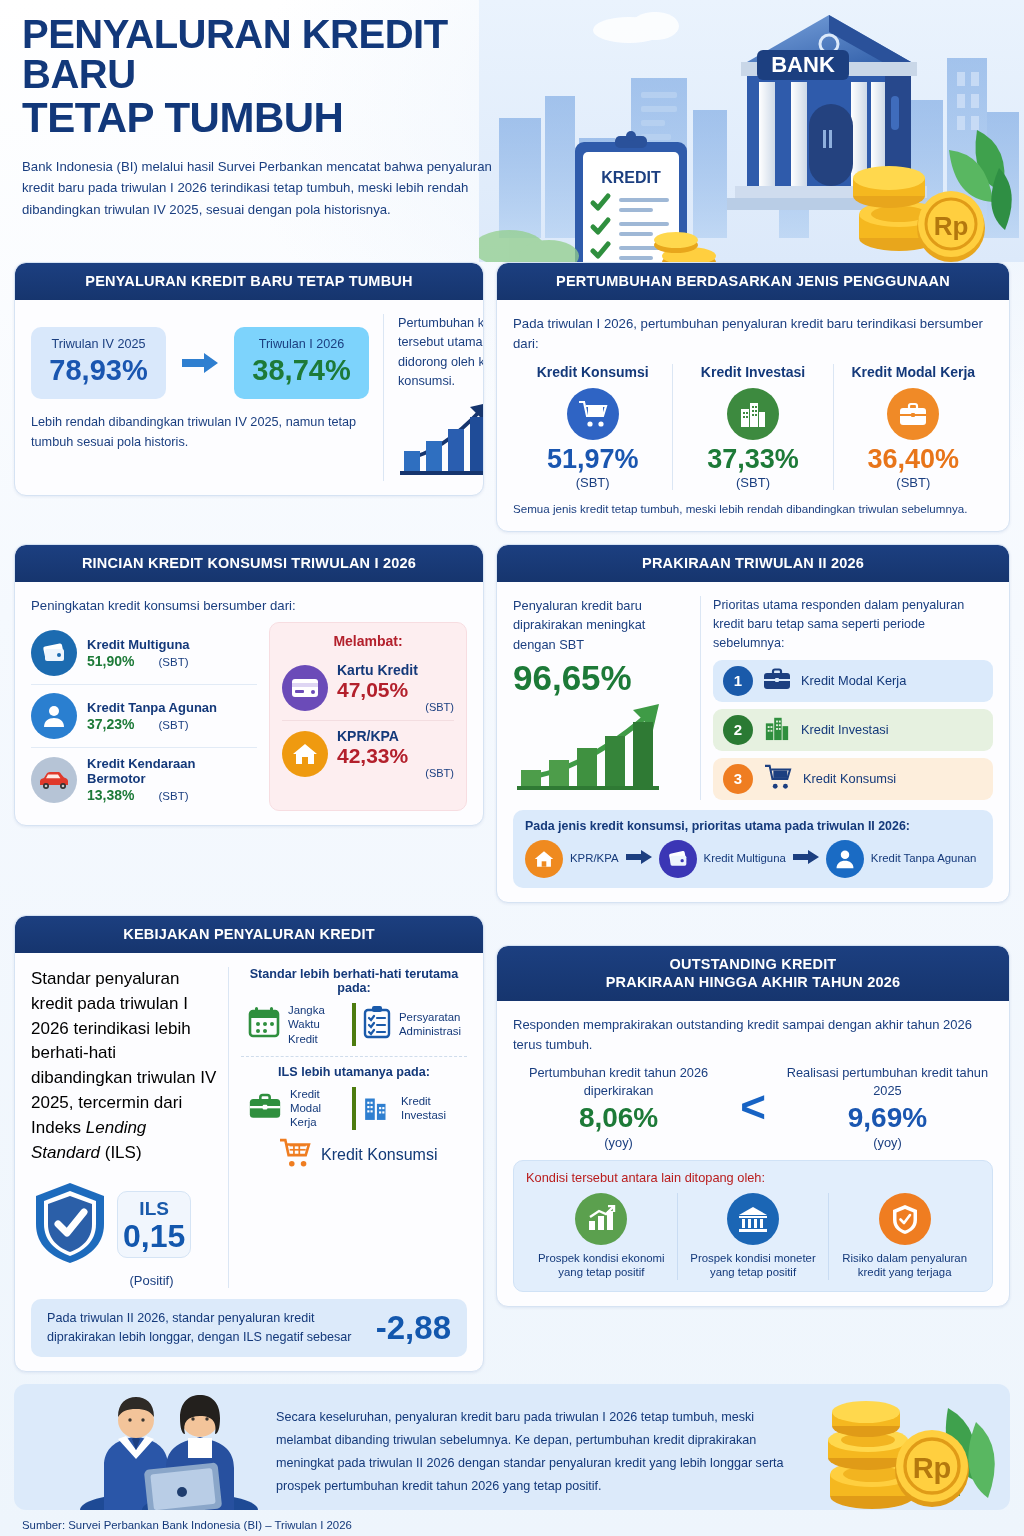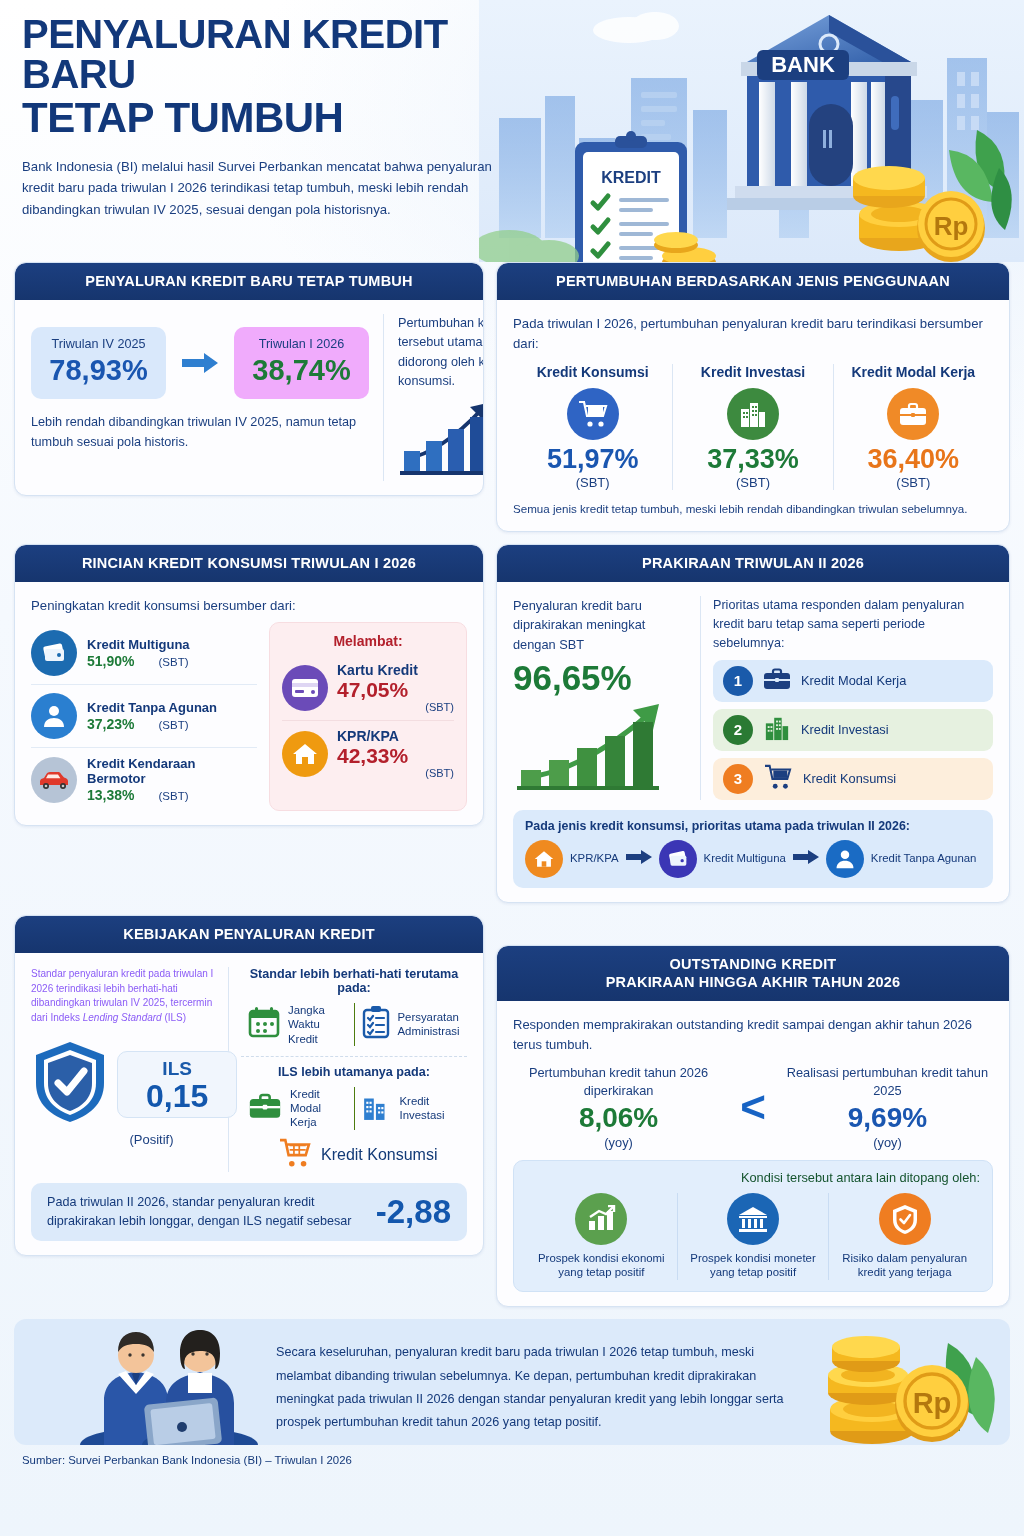--- a/index.html
+++ b/index.html
@@ -41,21 +41,21 @@
   .card-bd { padding:14px 16px 14px; }
 
   
   .c1 { display:flex; gap:14px; }
   .c1-left { flex:1; }
   .c1-right { width:128px; flex:none; border-left:1px solid #dbe6f4; padding-left:14px; }
   .c1-lead { text-align:center; font-size:14.5px; line-height:1.4; color:#1b3f80; }
   .pairs { display:flex; align-items:center; justify-content:center; gap:16px; margin:13px 0 2px;}
   .pbox { border-radius:10px; padding:10px 14px 12px; text-align:center; min-width:135px;}
   .pbox.blue { background:#d9e8fb; }
-  .pbox.green { background:#f0abfc; }
+  .pbox.green { background:#7dd3fc; }
   .pbox .lbl { font-size:12.6px; color:#1b3f80; }
   .pbox .val { font-size:29px; font-weight:bold; margin-top:3px; }
   .pbox.blue .val { color:#1a56b0; }
   .pbox.green .val { color:#1d7a38; }
   .arrow-blue { width:36px; height:20px; flex:none; }
   .c1-note { margin-top:14px; font-size:12.7px; line-height:1.55; color:#1b3f80; }
   .c1-right p { font-size:12.7px; line-height:1.52; color:#1b3f80; }
 
   
   .lead { font-size:13.2px; line-height:1.5; color:#1b3f80; }
@@ -99,48 +99,48 @@
   .prio .pl { font-size:12.8px; color:#14397a; }
   .flowbar { margin-top:10px; background:#dbeafb; border-radius:10px; padding:9px 12px 10px; }
   .flowbar .ft { font-size:12.4px; font-weight:bold; color:#14397a; }
   .flow { display:flex; align-items:center; gap:7px; margin-top:7px; }
   .fi { width:38px; height:38px; border-radius:50%; flex:none; display:flex; align-items:center; justify-content:center; }
   .fl { font-size:11.4px; color:#14397a; line-height:1.2; }
 
   
   .c5 { display:flex; gap:12px; }
   .c5-l { width:198px; flex:none; border-right:1px solid #dbe6f4; padding-right:10px; }
-  .c5-l p { font-size:10px; line-height:1.46; color:#8b5cf6; }
+  .c5-l p { font-size:17px; line-height:1.46; color:#000000; }
   .ils-row { display:flex; align-items:center; gap:8px; margin-top:14px; }
-  .ils-box { background:#f1f6fd; border:1px solid #d5e4f5; border-radius:10px; padding:6px 28px 4px; text-align:center; }
+  .ils-box { background:#f1f6fd; border:1px solid #d5e4f5; border-radius:10px; padding:6px 5px 4px; text-align:center; }
   .ils-l { font-size:19px; font-weight:bold; color:#1a5aaa; }
   .ils-v { font-size:32px; font-weight:bold; color:#1357ad; line-height:1.05; }
   .pos { text-align:center; font-size:13px; color:#1b3f80; margin-top:3px; margin-left:54px;}
   .c5-r { flex:1; }
   .c5h { text-align:center; font-size:12.6px; font-weight:bold; color:#14397a; }
   .duo { display:flex; margin-top:8px; }
   .duo > div { flex:1; display:flex; align-items:center; gap:7px; padding:0 6px; }
-  .duo > div + div { border-left:1px solid #4d7c0f; }
+  .duo > div + div { border-left:4px solid #4d7c0f; }
   .duo .dl { font-size:11.4px; line-height:1.25; color:#14397a; }
   .hr-d { border-top:1px dashed #cfdcec; margin:10px 0 8px; }
   .cart-row { display:flex; align-items:center; gap:8px; margin-top:8px; padding-left:36px;}
   .banner { margin-top:11px; background:#dceafa; border-radius:10px; padding:10px 16px; display:flex; align-items:center; justify-content:space-between; gap:12px;}
   .banner p { font-size:12.6px; line-height:1.45; color:#14397a; }
   .banner .bn { font-size:33px; font-weight:bold; color:#1357ad; white-space:nowrap; }
 
   
   .c6lead { font-size:13px; line-height:1.5; color:#1b3f80; }
   .cmp { display:flex; align-items:center; justify-content:center; gap:16px; margin-top:10px; }
   .cmp .side { text-align:center; flex:1; }
   .cmp .cl { font-size:12.8px; line-height:1.38; color:#1b3f80; }
   .cmp .cv { font-size:28px; font-weight:bold; line-height:1.15; margin-top:3px;}
   .cmp .yoy { font-size:12.8px; color:#1b3f80; }
   .lt { font-size:44px; font-weight:bold; color:#1763c4; line-height:1; }
   .supp { margin-top:10px; background:#e2eefc; border:1px solid #d0e2f6; border-radius:10px; padding:9px 12px 11px; }
-  .supp .st { text-align:right; font-size:12.8px; color:#14532d; }
+  .supp .st { text-align:left; font-size:12.8px; color:#b91c1c; }
   .supp3 { display:flex; margin-top:8px; }
   .supp3 > div { flex:1; text-align:center; padding:0 6px; }
   .supp3 > div + div { border-left:1px solid #c9dcf3; }
   .sc { width:52px; height:52px; border-radius:50%; margin:0 auto 6px; display:flex; align-items:center; justify-content:center;}
   .scl { font-size:11.4px; line-height:1.3; color:#14397a; }
 
   
   .footer { margin:0 14px; background:#dceafa; border-radius:12px; height:126px; position:relative; overflow:hidden; }
   .footer p { position:absolute; left:262px; top:22px; width:510px; font-size:12.6px; line-height:1.85; color:#14397a; }
   .source { margin:9px 0 0 22px; font-size:11.4px; color:#14397a; }

